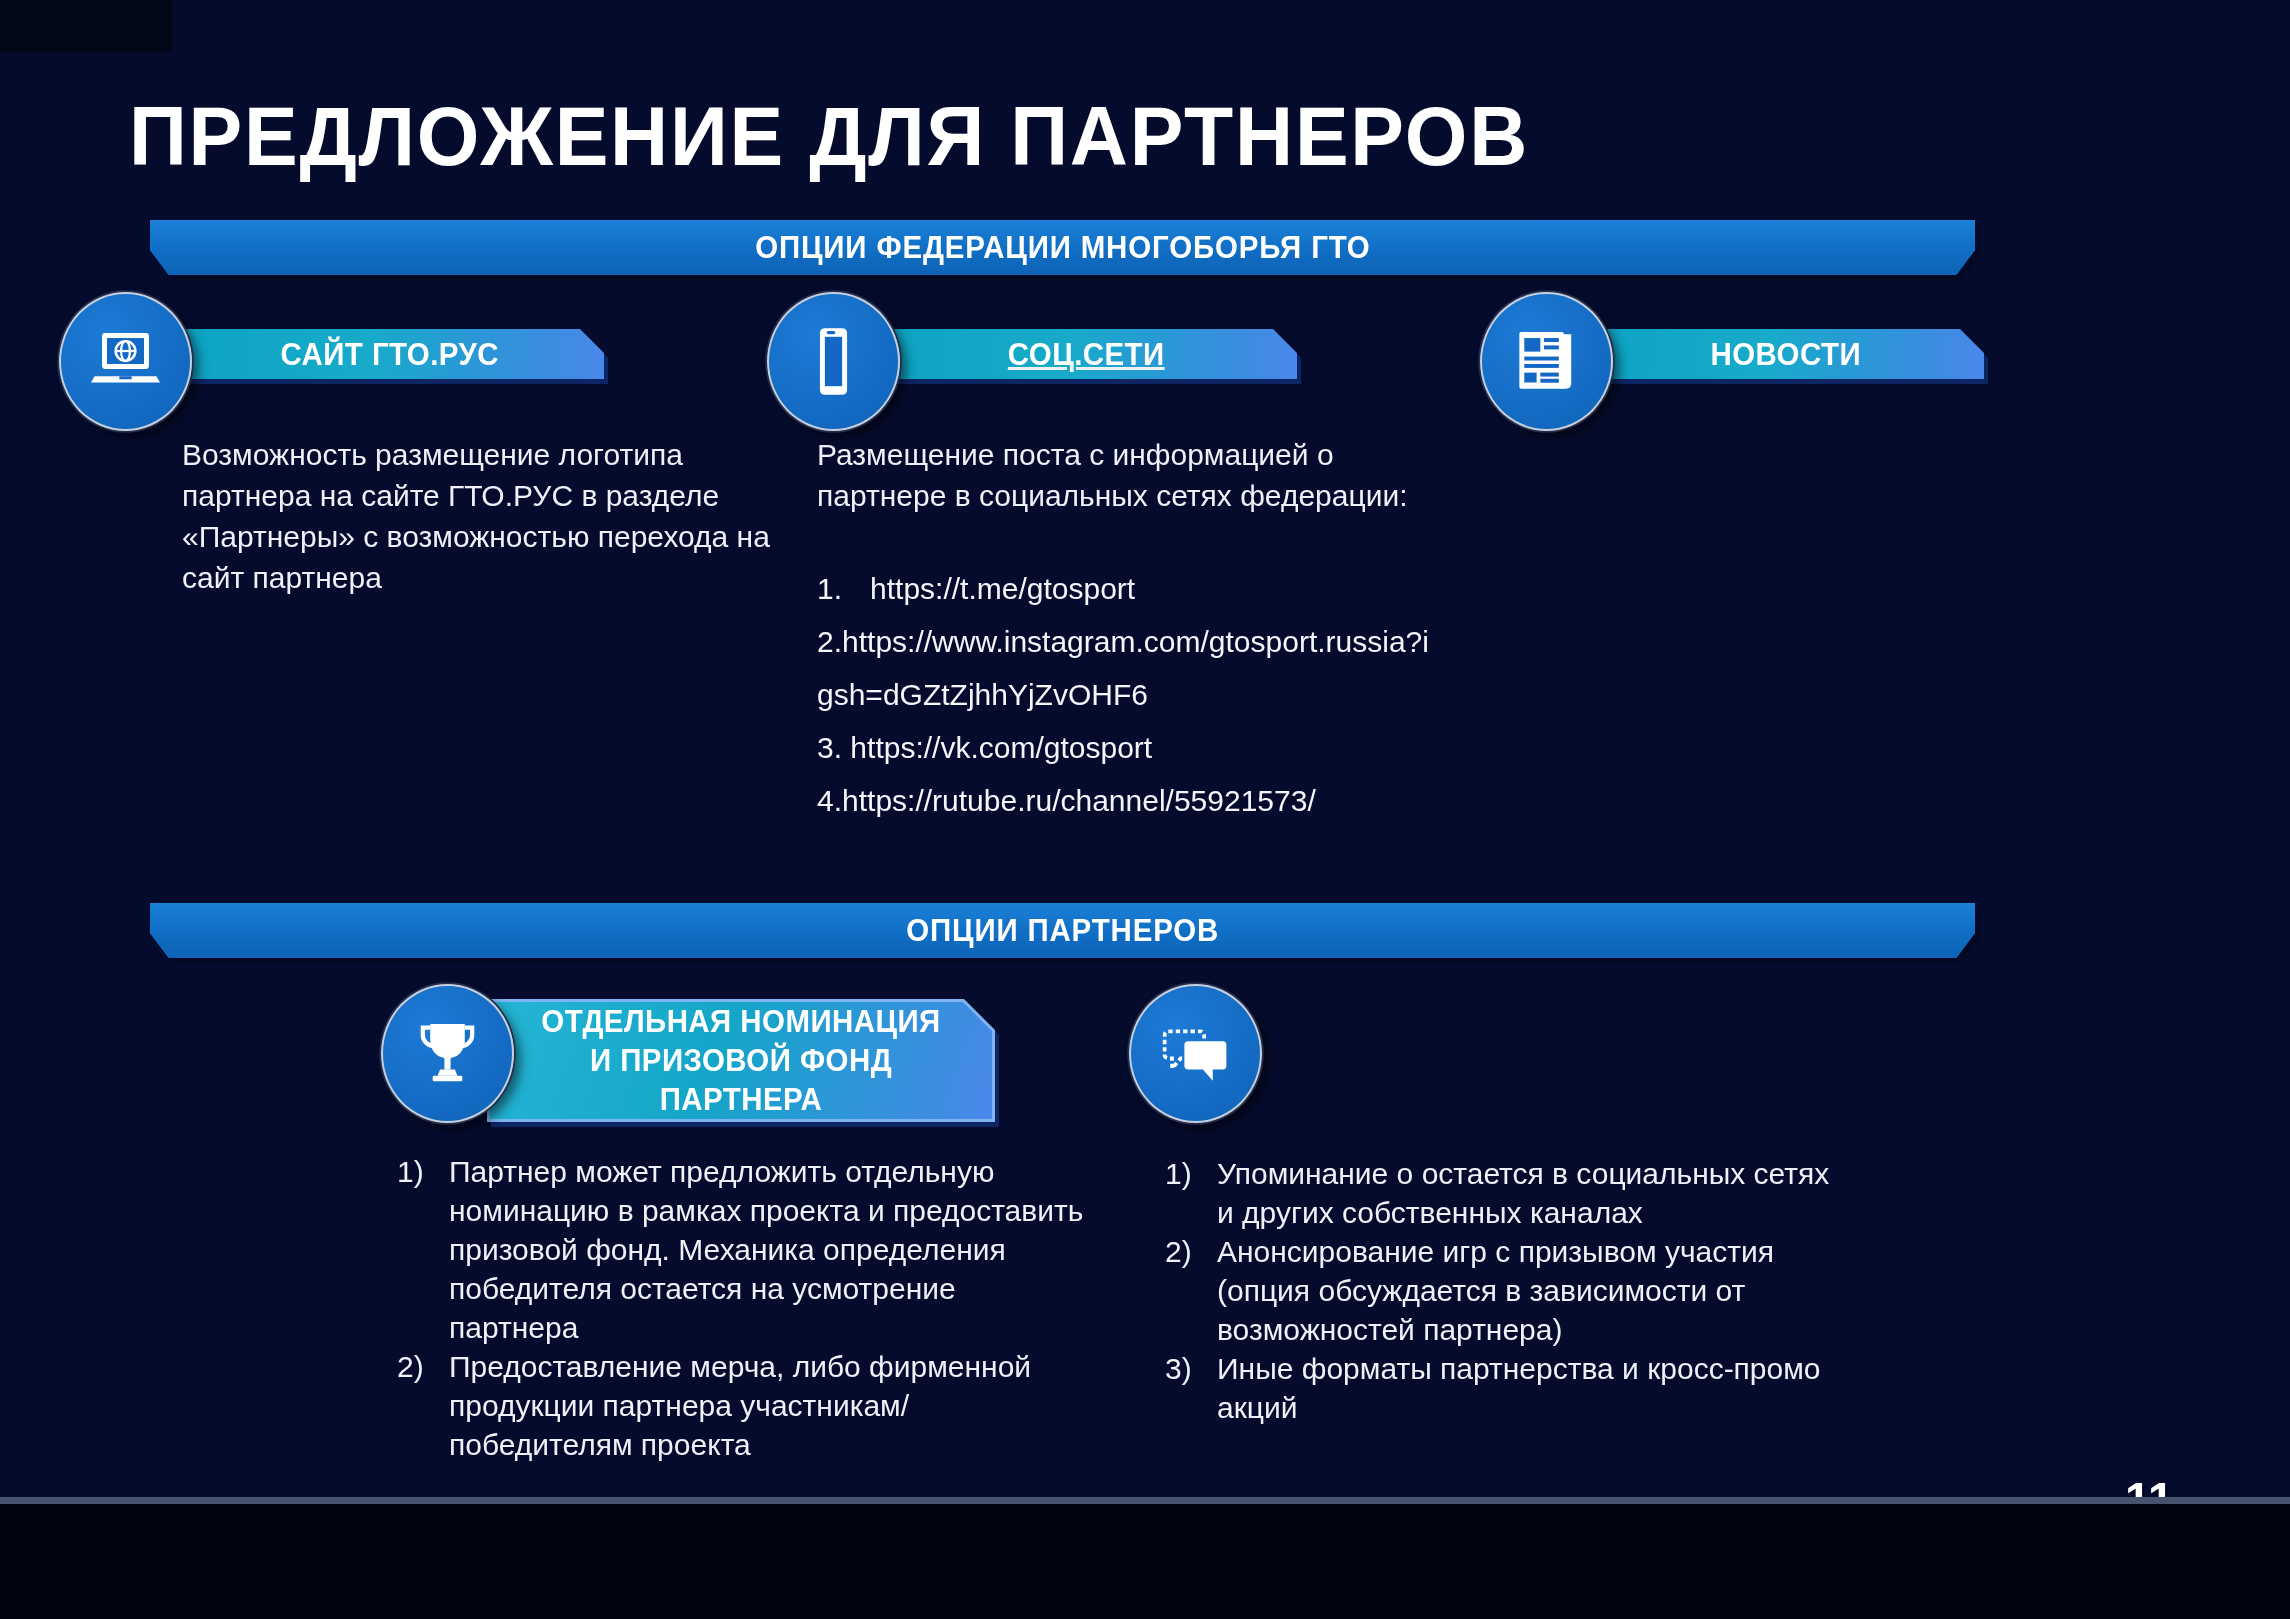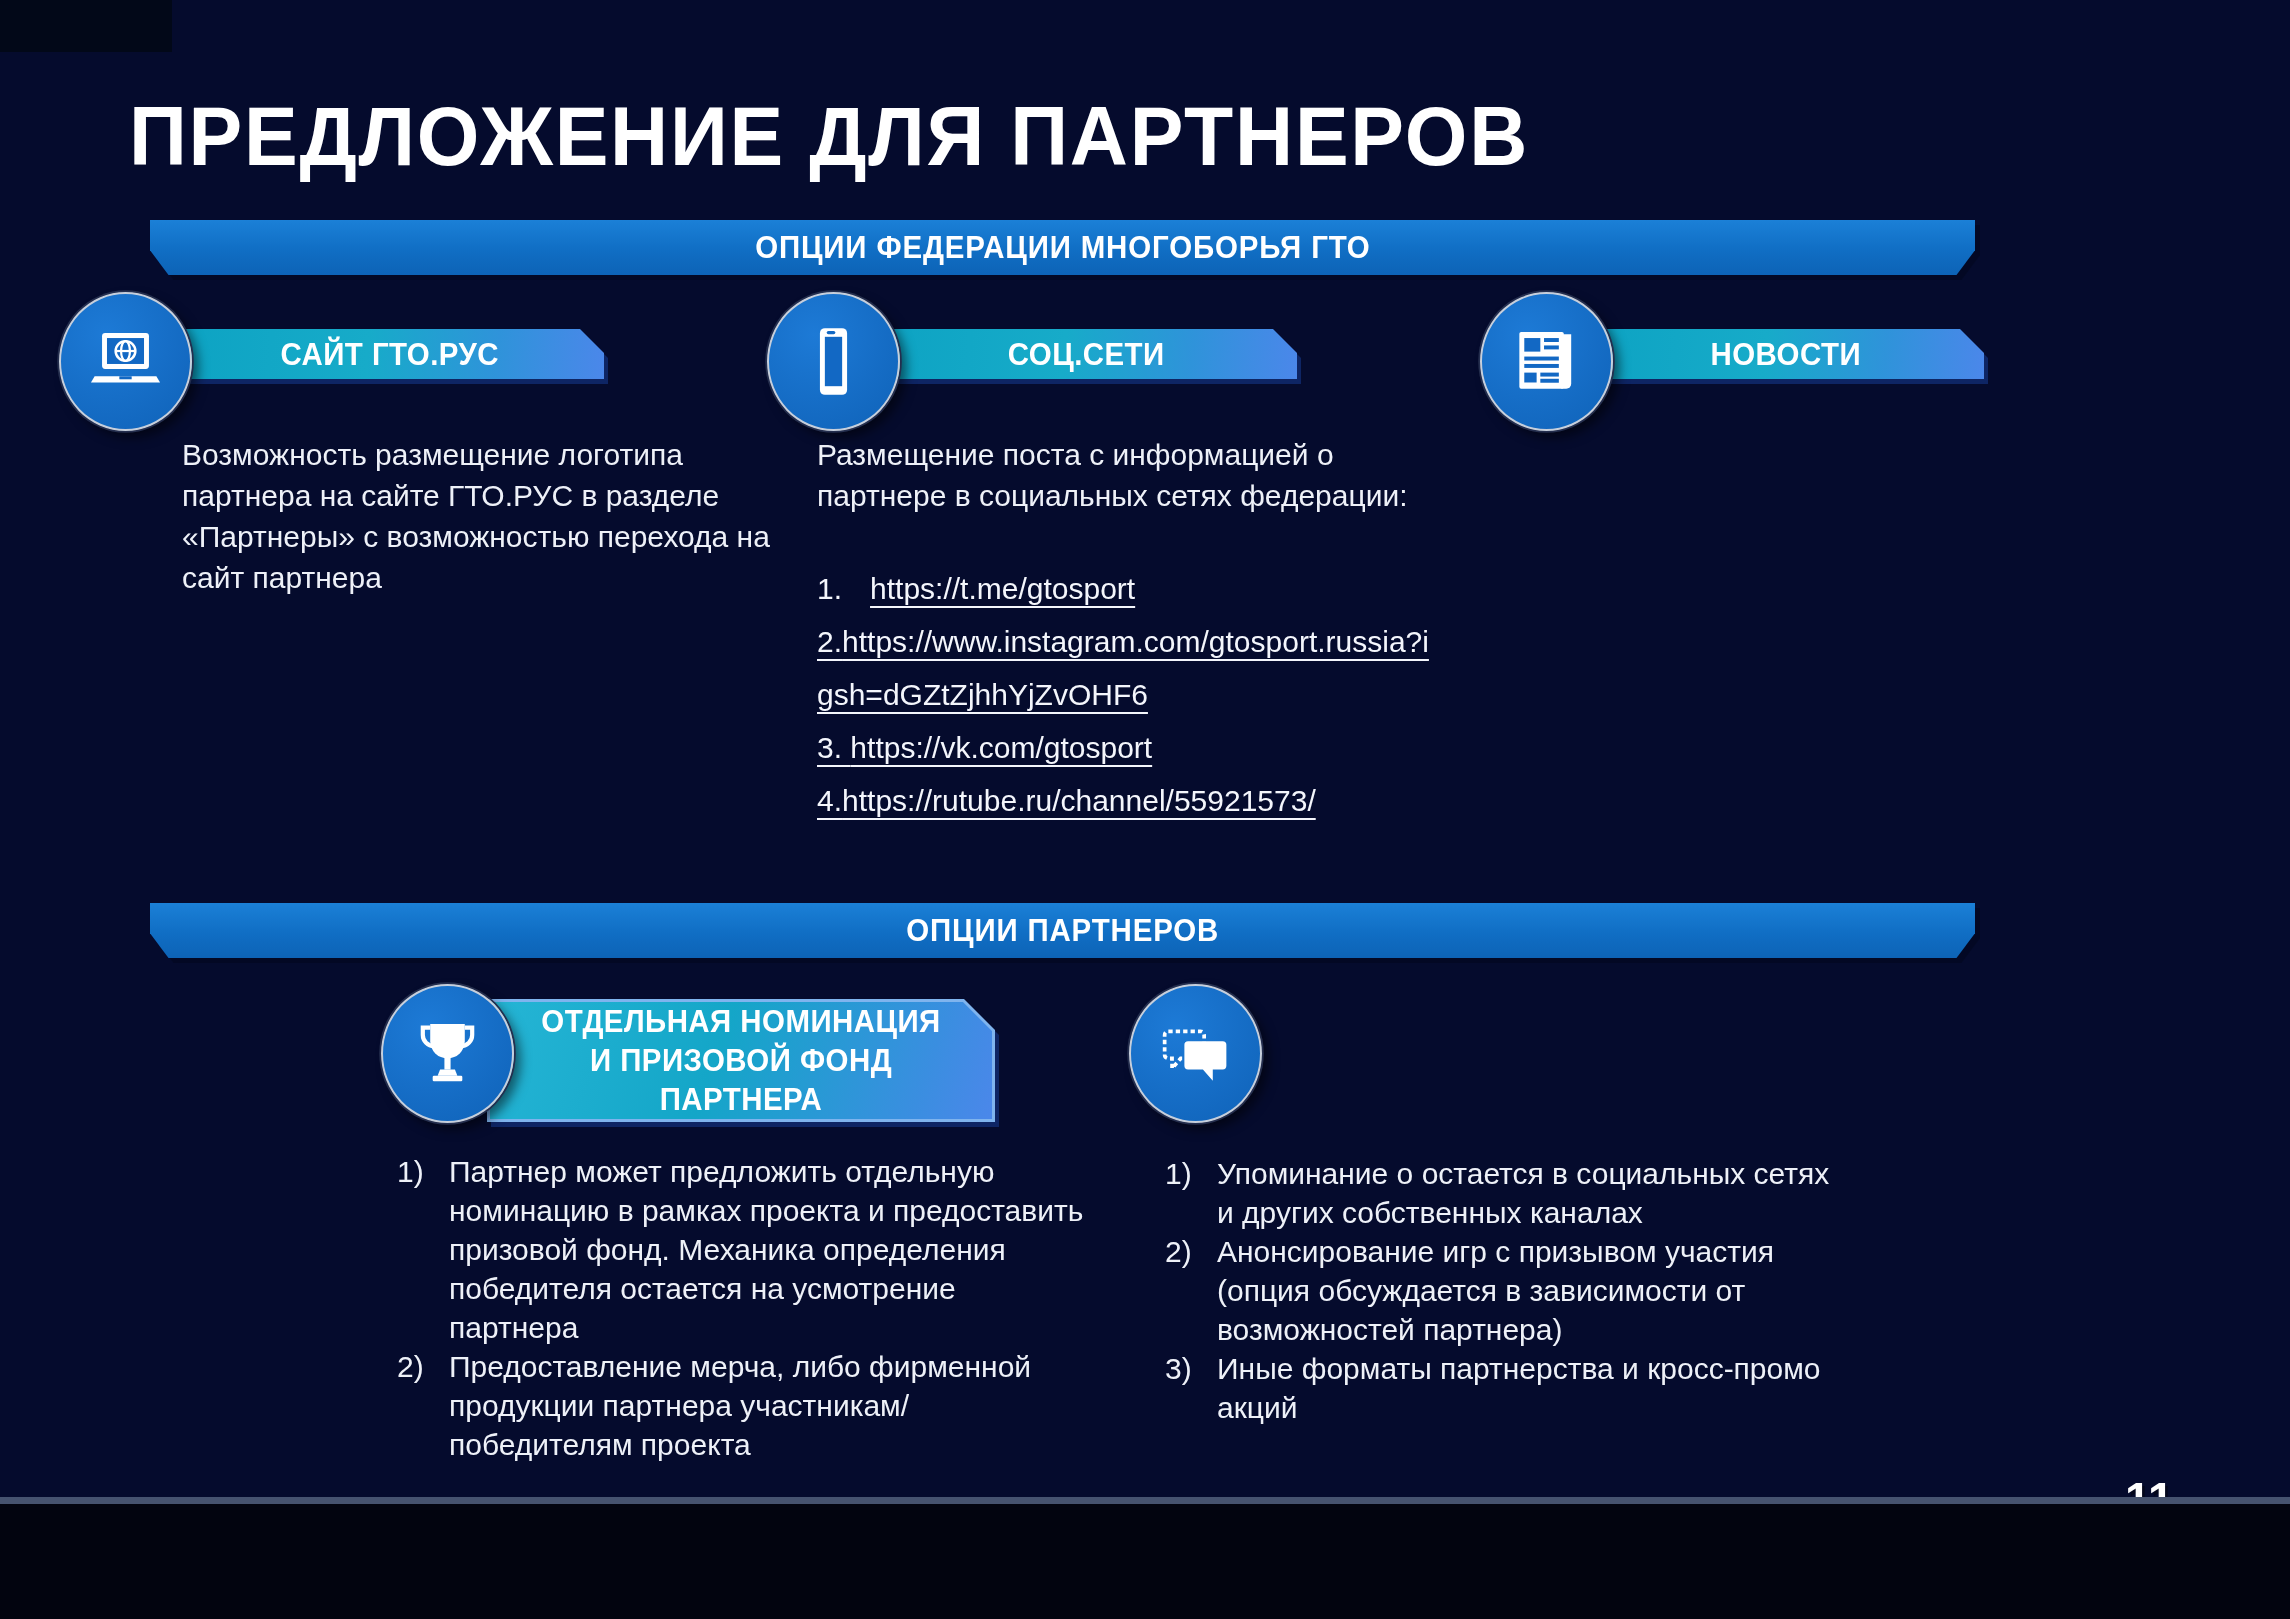--- a/index.html
+++ b/index.html
@@ -62,21 +62,21 @@
     display:flex;align-items:center;justify-content:center;text-align:center;
   }
   .tag-text{
     font-size:32px;font-weight:bold;color:#ffffff;letter-spacing:0.5px;
     display:inline-block;transform:scaleX(0.92);line-height:39px;
   }
   .tagbar.r1{height:50px;}
   .tagbar.r1 .tag-text{line-height:50px;white-space:nowrap;}
 
   .tag-site{left:175px;top:329px;width:429px;}
-  .tag-social{left:875px;top:329px;width:422px;}
+  .tag-social{left:875px;top:329px;width:422px;text-decoration:underline;}
   .tag-news{left:1587px;top:329px;width:397px;}
 
   .tag-nomination{left:487px;top:999px;width:508px;height:123px;}
   .tag-campaign{left:1207px;top:999px;width:461px;height:123px;}
   .tag-nomination .tag-text{max-width:466px;}
   .tag-campaign .tag-text{max-width:332px;}
 
   .badge-site{left:59px;top:292px;}
   .badge-social{left:767px;top:292px;}
   .badge-news{left:1480px;top:292px;}
@@ -84,21 +84,21 @@
   .badge-chat{left:1129px;top:984px;}
 
   
   .cardtext{position:absolute;font-size:30px;line-height:41px;color:#eef1f8;}
   .text-site{left:182px;top:434px;width:591px;}
   .text-social{left:817px;top:434px;width:620px;}
   .text-news{left:1535px;top:443px;width:443px;}
 
   .links{margin-top:46px;font-size:30px;line-height:53px;word-break:break-all;}
   .link-row .link-num,.link-row .link-url{
-    color:#f4f6fc;text-decoration:underline;text-decoration-thickness:1.8px;text-underline-offset:6.5px;
+    color:#f4f6fc;text-decoration-thickness:1.8px;text-underline-offset:6.5px;
   }
   .link-row:first-child .link-num{text-decoration:none;margin-right:28px;}
 
   
   .nlist{position:absolute;display:flex;flex-direction:column;}
   .list-nomination{left:397px;top:1152px;width:688px;}
   .list-campaign{left:1165px;top:1154px;width:678px;}
   .list-item{display:flex;font-size:30px;line-height:39px;color:#eef1f8;}
   .item-num{flex:none;width:52px;}
   .item-text{flex:1;}

